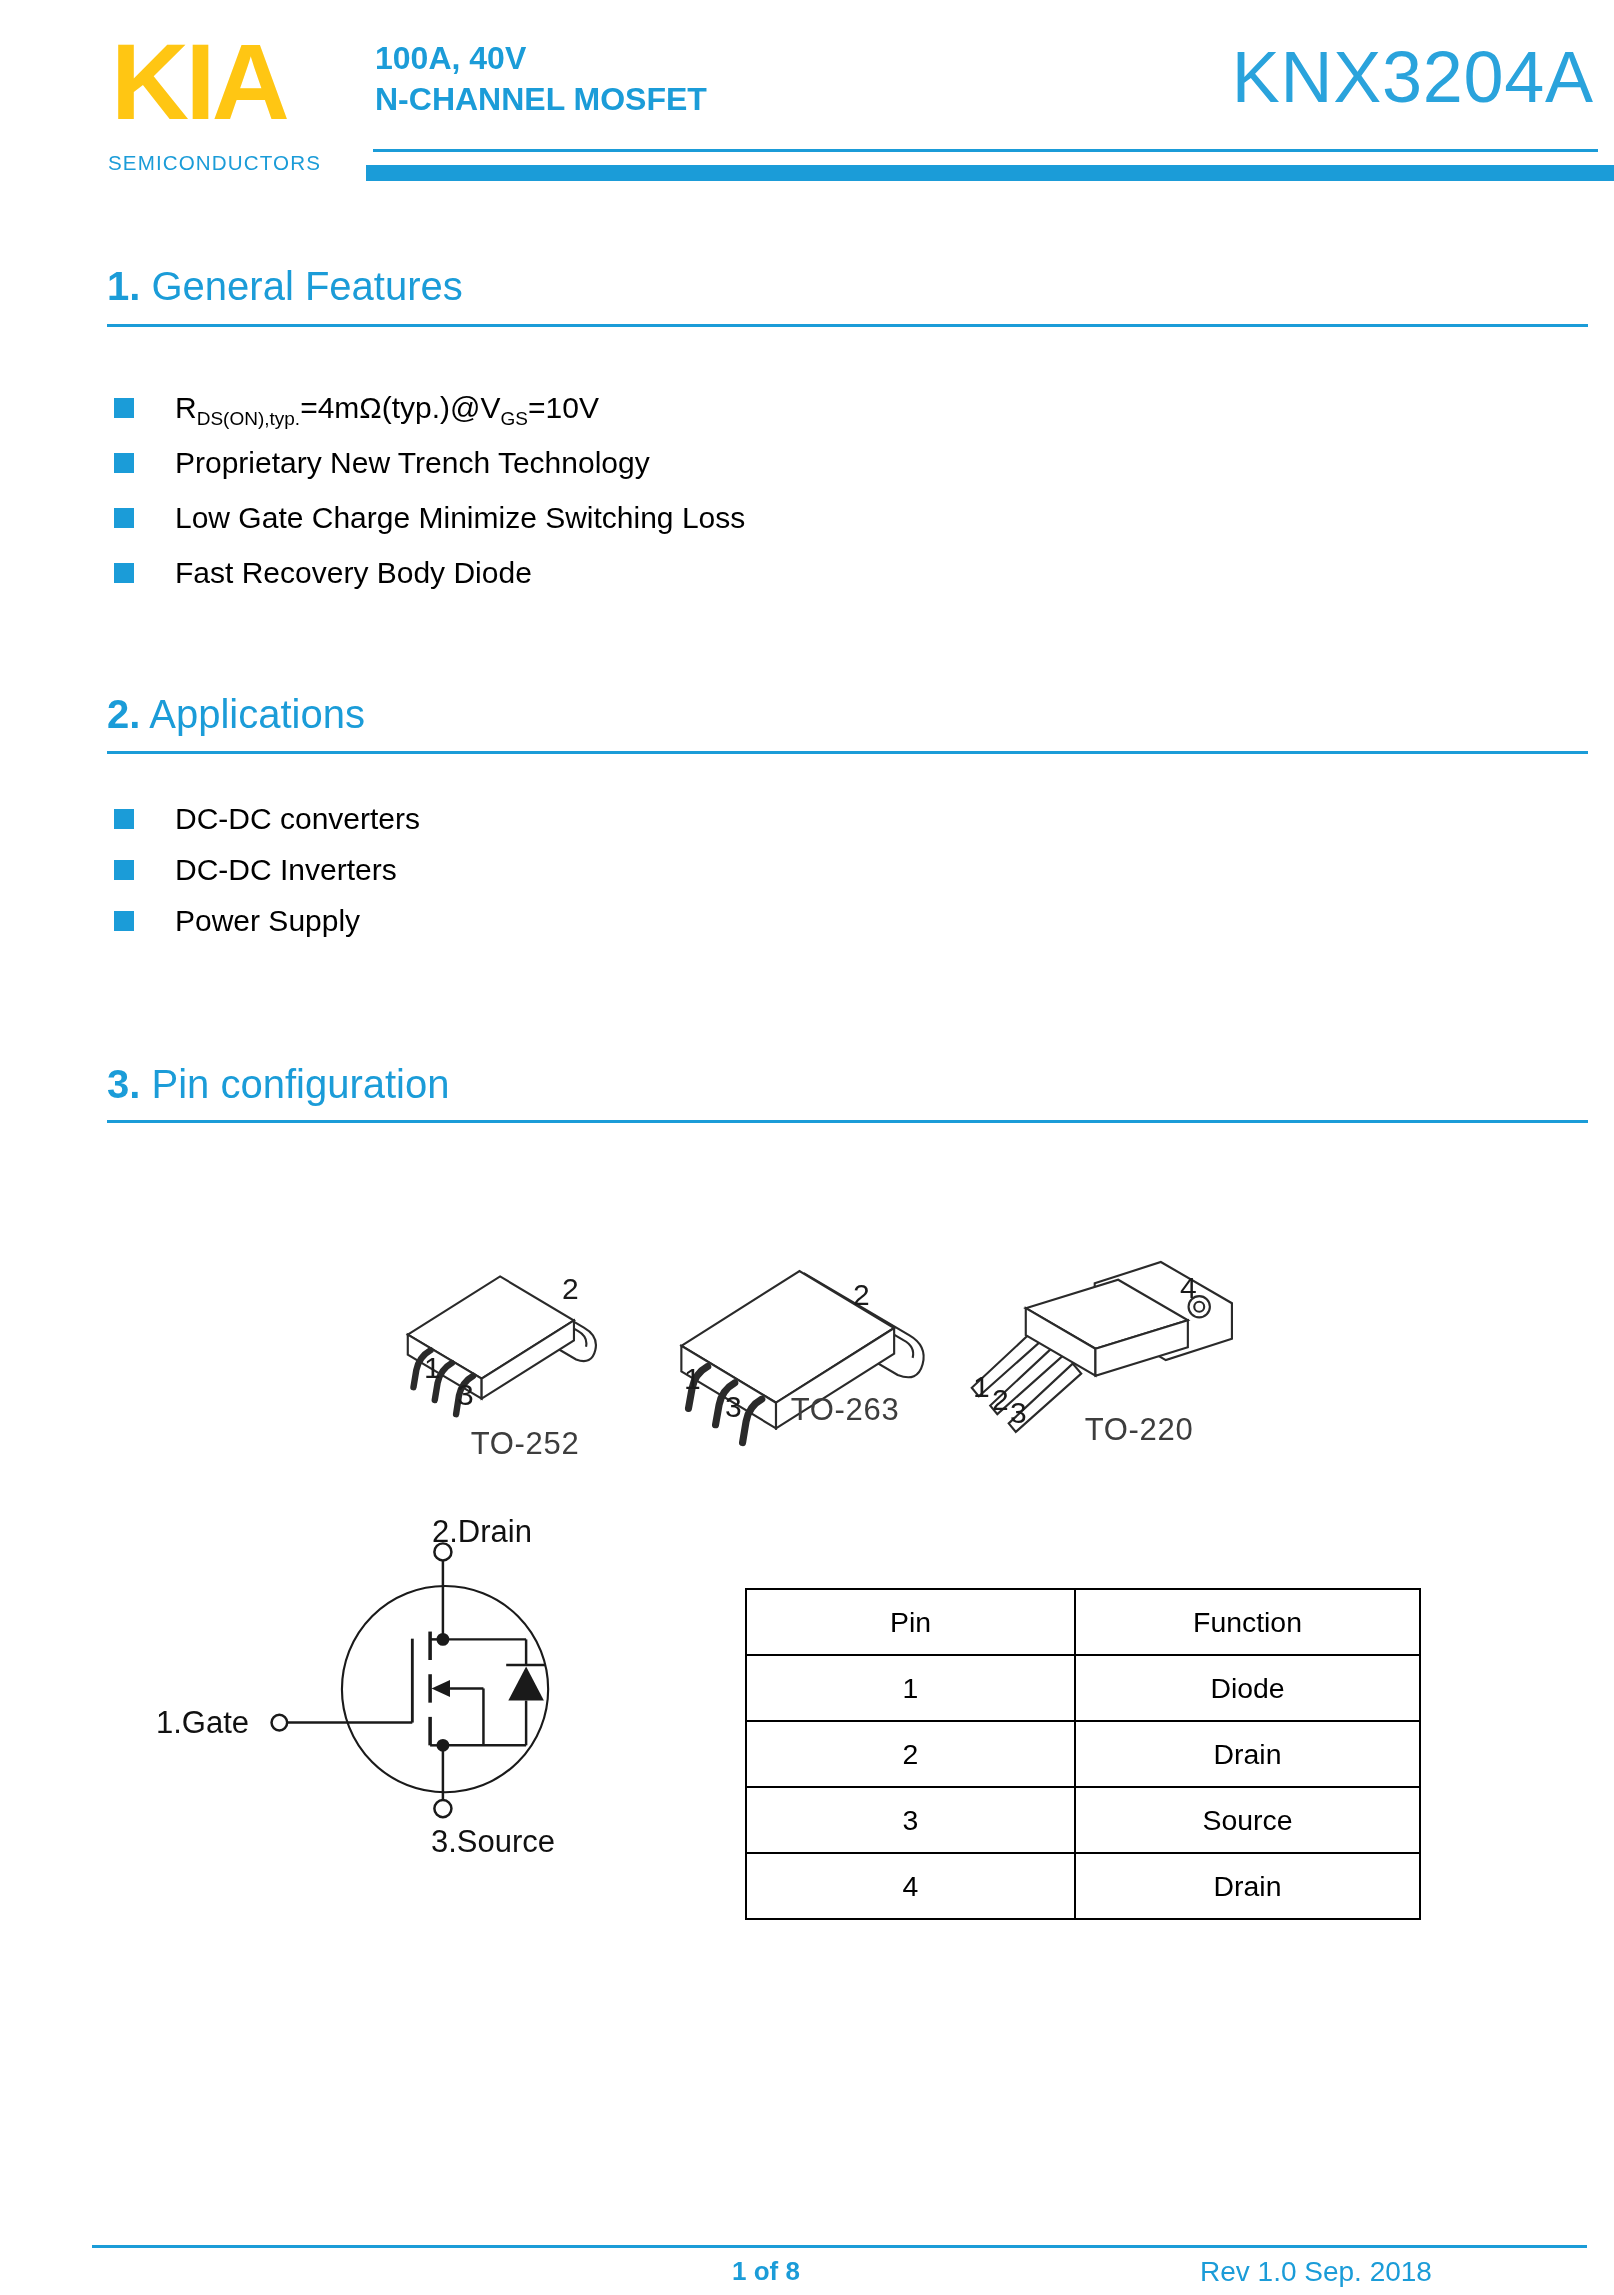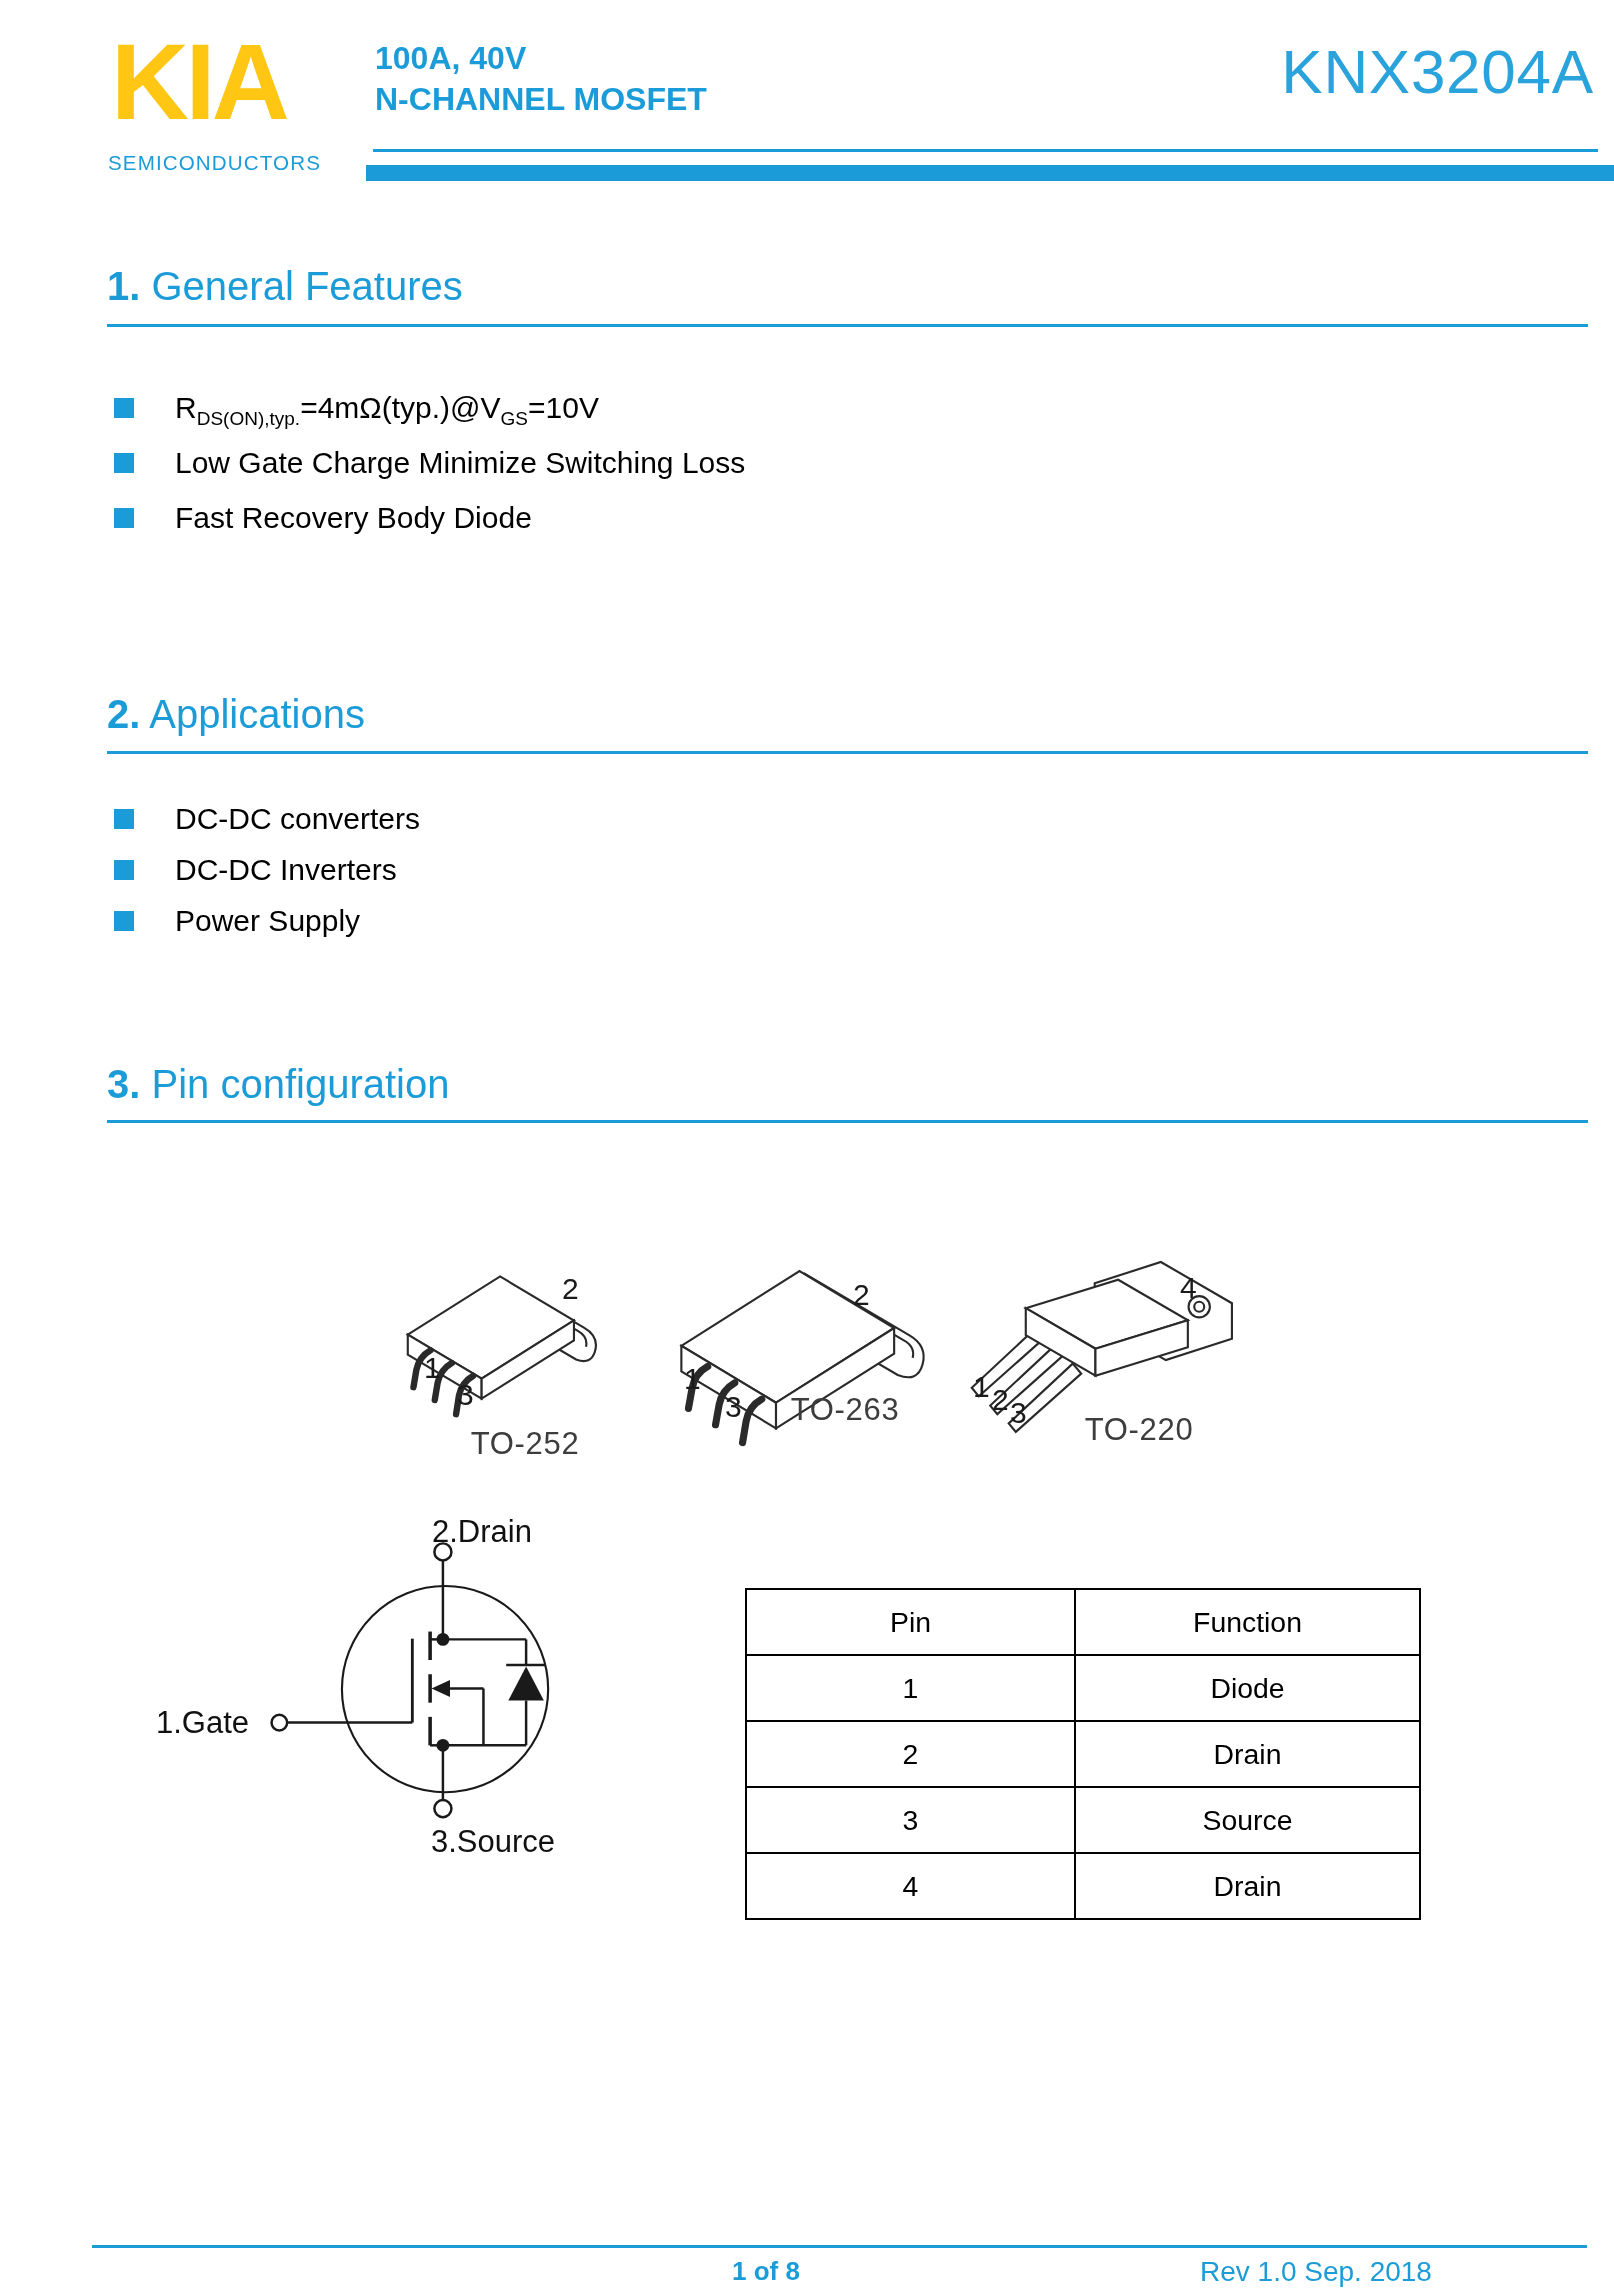--- a/index.html
+++ b/index.html
@@ -8,21 +8,21 @@
     margin:0 auto;font-family:"Liberation Sans",sans-serif;overflow:hidden;color:#000;
   }
   .abs{position:absolute;}
 
   
   .logo-text{left:111px;top:28.4px;font-size:108px;font-weight:bold;
     color:var(--logo-yellow);letter-spacing:-3.6px;line-height:1;}
   .logo-sub{left:108px;top:151px;font-size:20.6px;color:var(--accent);letter-spacing:1.1px;}
   .subtitle{left:375px;top:38px;color:var(--accent);font-weight:bold;
     font-size:32px;line-height:41px;}
-  .part-number{right:21.3px;top:36px;font-size:62px;color:var(--part-color);letter-spacing:0.7px;}
+  .part-number{right:21.3px;top:36px;font-size:72px;color:var(--part-color);letter-spacing:0.7px;}
   .thin-rule{left:373px;top:149px;width:1225px;height:2.8px;background:var(--accent);}
   .thick-bar{left:366px;top:165px;width:1249px;height:15.6px;background:var(--accent);}
 
   
   .section-heading{color:var(--accent);font-size:40px;line-height:1.1;}
   .sec-num{font-weight:bold;}
   .sec-rule{left:107px;width:1481px;height:2.8px;background:var(--accent);}
 
   ul.blist{list-style:none;margin:0;padding:0;}
   ul.blist li{display:flex;align-items:center;}
@@ -77,20 +77,24 @@
   </div>
   <div class="abs sec-rule" style="top:324px;"></div>
 
   <ul class="abs blist feature-list" style="left:114px;top:380px;">
     <li>
       <span class="bullet"></span>
       <span class="btext"><span>R</span><sub>DS(ON),typ.</sub><span>=4mΩ(typ.)@V</span><sub>GS</sub><span>=10V</span></span>
     </li>
     <li>
       <span class="bullet"></span>
+      <span class="btext">Proprietary New Trench Technology</span>
+    </li>
+    <li>
+      <span class="bullet"></span>
       <span class="btext">Low Gate Charge Minimize Switching Loss</span>
     </li>
     <li>
       <span class="bullet"></span>
       <span class="btext">Fast Recovery Body Diode</span>
     </li>
   </ul>
 
   <div class="abs section-heading" style="left:107px;top:692px;">
     <span class="sec-num">2.</span>

